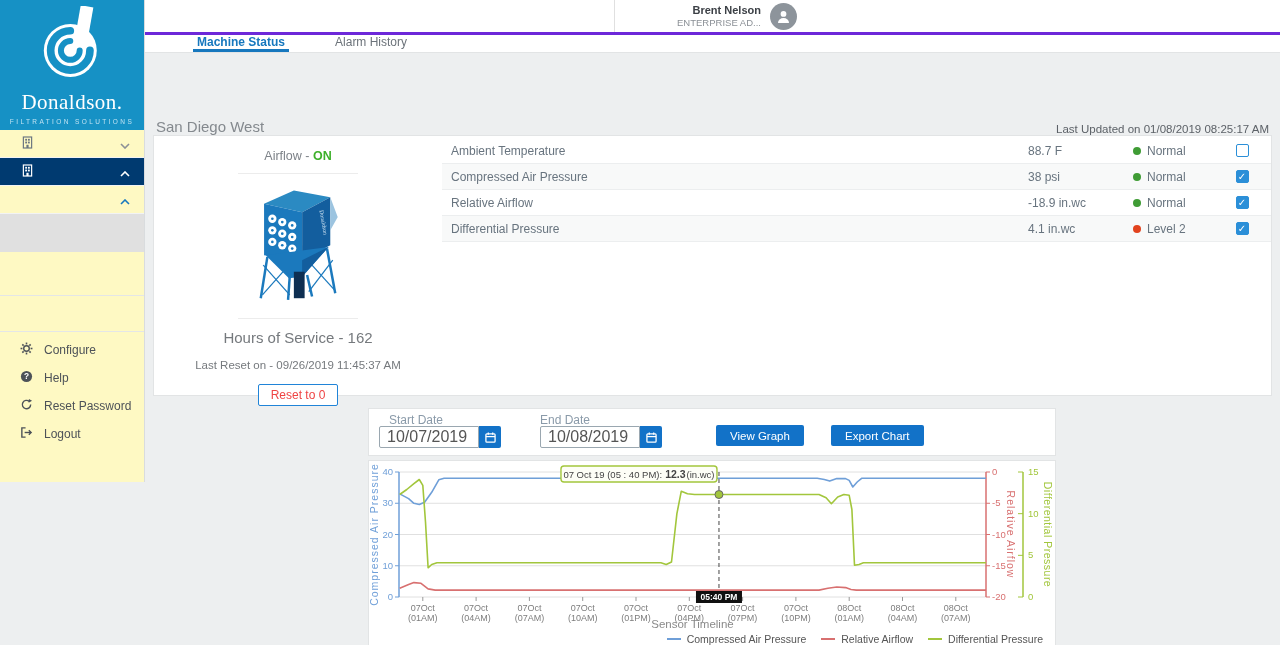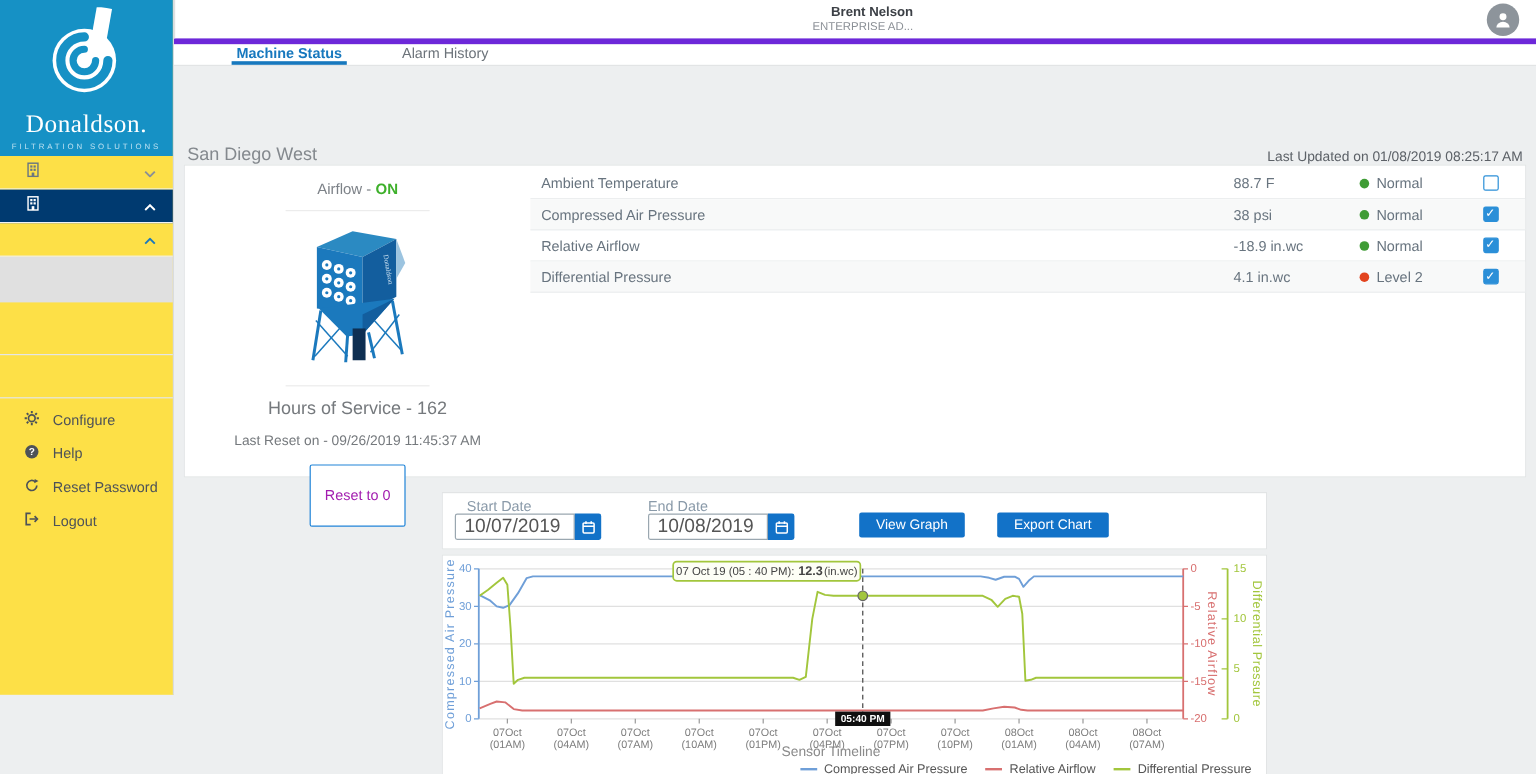--- a/index.html
+++ b/index.html
@@ -1,37 +1,37 @@
 <!DOCTYPE html>
 <html><head>
 <meta charset="utf-8">
 <style>
   * { margin:0; padding:0; box-sizing:border-box; }
   html,body { width:1280px; height:645px; overflow:hidden; background:#edeff0;
               font-family:"Liberation Sans", sans-serif; }
   .app { display:flex; width:1280px; height:645px; }
 
   
-  .sidebar { width:145px; height:579px; background:#fde047; border-right:1px solid #d9dcde; position:relative; flex:none; }
+  .sidebar { width:145px; height:482px; background:#fef9c3; border-right:1px solid #d9dcde; position:relative; flex:none; }
   .logo-block { height:130px; background:#1691c5; text-align:center; padding-top:6px; }
   .brand-name { font-family:"Liberation Serif", serif; font-size:21px; color:#fff; letter-spacing:.5px; margin-top:-2px; }
   .brand-tagline { font-size:6.5px; letter-spacing:2.4px; color:#bfe2f2; margin-top:3px; }
   .nav-item { height:28px; display:flex; align-items:center; padding:0 14px 0 22px; justify-content:space-between; cursor:pointer; border-bottom:1px solid #f2f3f4; }
   .nav-item.active { background:#003a70; }
   .nav-item.sub { justify-content:flex-end; }
   .nav-selected { height:38px; background:#e0e0e0; }
   .side-div { position:absolute; left:0; width:100%; height:1px; background:#e4e6e7; }
   .d1 { top:295px; } .d2 { top:331px; }
   .side-footer { position:absolute; top:336px; left:0; width:100%; }
   .sf-item { height:28px; display:flex; align-items:center; gap:11px; padding-left:20px; font-size:12px; color:#4d5258; cursor:pointer; }
   .sf-item svg { flex:none; }
 
   
   main { flex:1; display:flex; flex-direction:column; }
-  .topbar { height:42px; background:#fff; border-bottom:5px solid #6d28d9; display:flex; align-items:center; justify-content:space-between; padding-right:14px; }
+  .topbar { height:42px; background:#fff; border-bottom:3px solid #6d28d9; display:flex; align-items:center; justify-content:center; padding-right:14px; }
   .user-divider { width:1px; height:32px; background:#e0e0e0; margin-right:62px; }
   .user-meta { text-align:right; margin-right:9px; }
   .user-name { font-size:11px; color:#3c4046; font-weight:bold; }
   .user-role { font-size:9.5px; color:#8b9096; margin-top:1px; }
   .avatar { width:27px; height:27px; border-radius:50%; background:#8d949b; display:flex; align-items:center; justify-content:center; cursor:pointer; }
 
   .tabbar { height:35px; background:#fff; border-bottom:1px solid #e2e4e5; display:flex; align-items:stretch; padding-left:48px; gap:42px; }
   .tab { font-size:12px; color:#6c737a; display:flex; align-items:center; padding:0 4px; cursor:pointer; border-bottom:3px solid transparent; }
   .tab.active { color:#1778be; font-weight:bold; border-bottom-color:#1778be; }
 
@@ -41,21 +41,21 @@
   .last-updated { font-size:11.5px; color:#5c6167; }
 
   .panel { background:#fff; border:1px solid #e2e4e5; }
   .main-panel { height:261px; display:flex; }
   .machine-col { width:288px; flex:none; text-align:center; padding-top:13px; }
   .airflow { font-size:12.5px; color:#7d8288; }
   .airflow b { color:#3eb02b; }
   .m-div { border:none; border-top:1px solid #ececec; width:120px; margin:10px auto; }
   .hours { font-size:15px; color:#75797d; margin-top:6px; }
   .reset-on { font-size:11.5px; color:#75797d; margin-top:13px; }
-  .reset-btn { margin-top:13px; background:#fff; border:1px solid #2084d8; color:#a21caf; font-size:12px; padding:18px 12px; border-radius:2px; cursor:pointer; font-family:inherit; }
+  .reset-btn { margin-top:13px; background:#fff; border:1px solid #2084d8; color:#ef4444; font-size:12px; padding:3px 12px; border-radius:2px; cursor:pointer; font-family:inherit; }
 
   .table-col { flex:1; padding-top:2px; }
   .t-row { display:flex; align-items:center; height:26px; border-bottom:1px solid #eceeef; font-size:12px; color:#68747f; }
   .t-row:nth-child(even) { background:#f8f9f9; }
   .t-head { display:flex; align-items:center; height:23px; background:#1779c0; color:#fff; font-size:12px; }
   .c-desc { flex:1; padding-left:9px; }
   .c-val { width:105px; flex:none; }
   .c-stat { width:80px; flex:none; display:flex; align-items:center; gap:6px; }
   .c-graph { width:58px; flex:none; text-align:center; }
   .dot { width:8px; height:8px; border-radius:50%; display:inline-block; }

